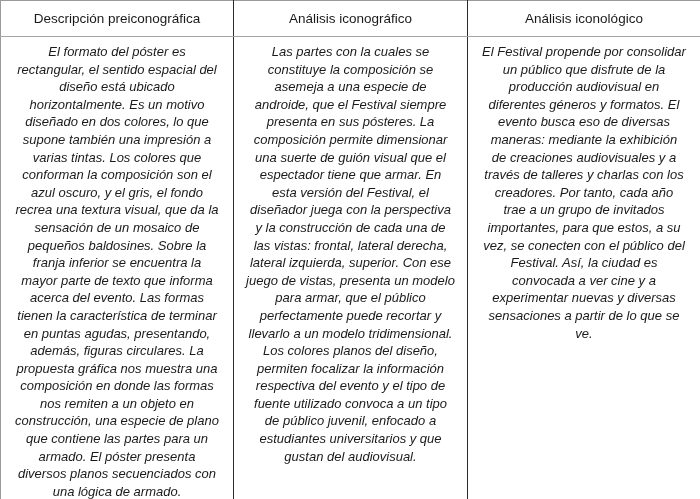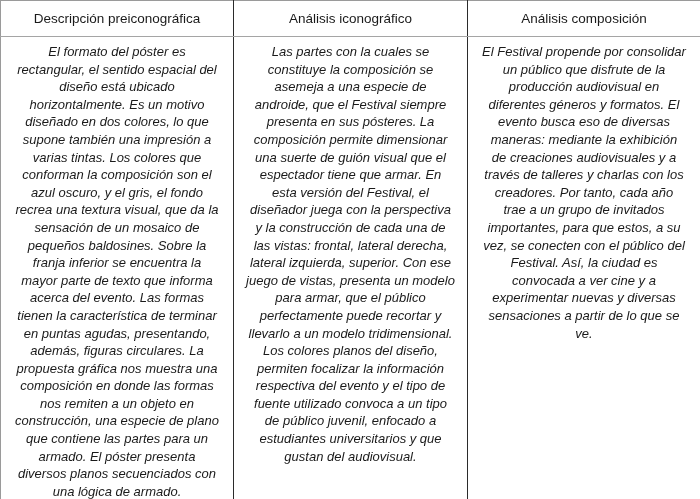--- a/index.html
+++ b/index.html
@@ -81,21 +81,21 @@
   <table class="analysis-table">
     <colgroup>
       <col class="c1">
       <col class="c2">
       <col class="c3">
     </colgroup>
     <thead>
       <tr>
         <th>Descripción preiconográfica</th>
         <th>Análisis iconográfico</th>
-        <th>Análisis composición</th>
+        <th>Análisis iconológico</th>
       </tr>
     </thead>
     <tbody>
       <tr>
         <td class="col-1">
           <span class="cell-text">El formato del póster es rectangular, el sentido espacial del diseño está ubicado horizontalmente. Es un motivo diseñado en dos colores, lo que supone también una impresión a varias tintas. Los colores que conforman la composición son el azul oscuro, y el gris, el fondo recrea una textura visual, que da la sensación de un mosaico de pequeños baldosines. Sobre la franja inferior se encuentra la mayor parte de texto que informa acerca del evento. Las formas tienen la característica de terminar en puntas agudas, presentando, además, figuras circulares. La propuesta gráfica nos muestra una composición en donde las formas nos remiten a un objeto en construcción, una especie de plano que contiene las partes para un armado. El póster presenta diversos planos secuenciados con una lógica de armado.</span>
         </td>
         <td class="col-2">
           <span class="cell-text">Las partes con la cuales se constituye la composición se asemeja a una especie de androide, que el Festival siempre presenta en sus pósteres. La composición permite dimensionar una suerte de guión visual que el espectador tiene que armar. En esta versión del Festival, el diseñador juega con la perspectiva y la construcción de cada una de las vistas: frontal, lateral derecha, lateral izquierda, superior. Con ese juego de vistas, presenta un modelo para armar, que el público perfectamente puede recortar y llevarlo a un modelo tridimensional. Los colores planos del diseño, permiten focalizar la información respectiva del evento y el tipo de fuente utilizado convoca a un tipo de público juvenil, enfocado a estudiantes universitarios y que gustan del audiovisual.</span>
         </td>

